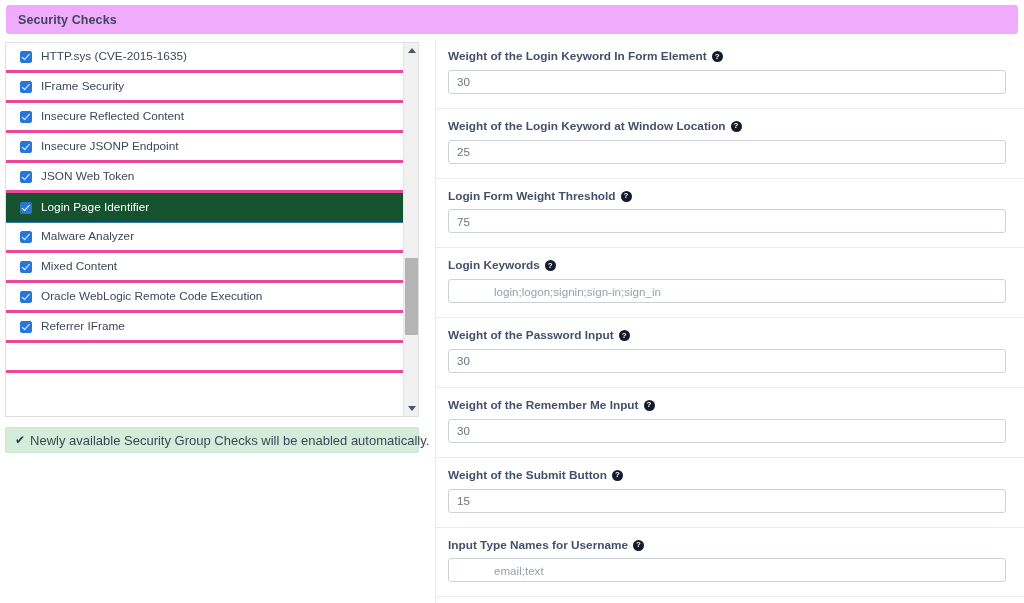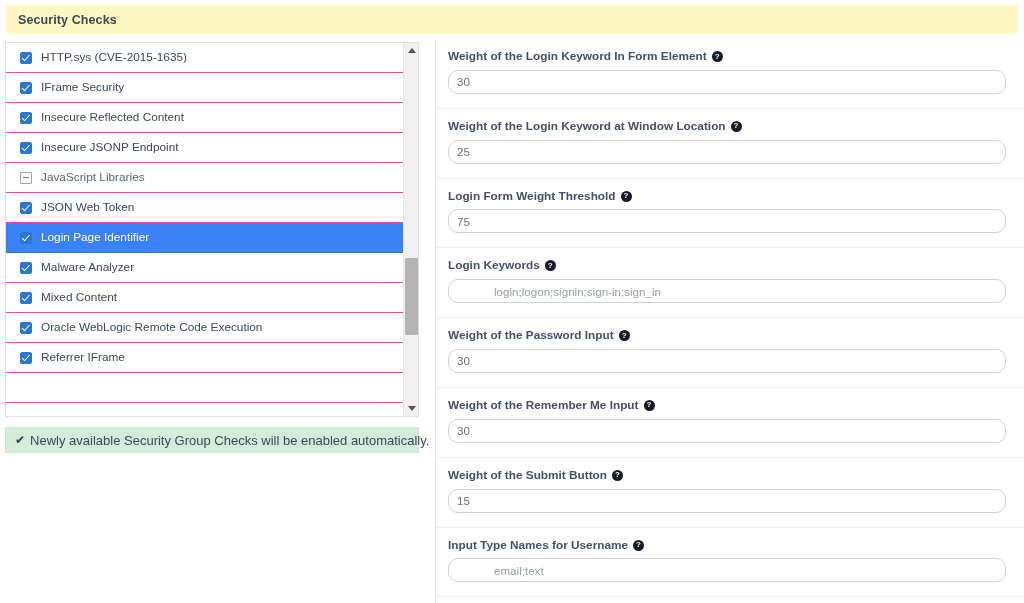--- a/index.html
+++ b/index.html
@@ -19,21 +19,21 @@
     background: #ffffff;
   }
 
   
   .panel-header {
     position: absolute;
     left: 6px;
     top: 5px;
     width: 1012px;
     height: 29px;
-    background: #fef9c3;
+    background: #f0abfc;
     border-radius: 3px;
     display: flex;
     align-items: center;
     padding-left: 12px;
     box-sizing: border-box;
   }
   .panel-header-title {
     font-size: 12.5px;
     font-weight: bold;
     color: #3c4858;
@@ -91,29 +91,29 @@
     overflow: hidden;
   }
   .checks-list {
     position: absolute;
     left: 0;
     top: 0;
     width: 399px;
   }
   .check-row {
     height: 30px;
-    border-bottom: 1px solid #ec4899;
+    border-bottom: 3px solid #ec4899;
     display: flex;
     align-items: center;
     padding-left: 14px;
     box-sizing: border-box;
     background: #ffffff;
   }
   .check-row.selected {
-    background: #3b82f6;
+    background: #14532d;
     border-bottom: 1px solid #3079b8;
   }
   .check-row .cb {
     width: 12px;
     height: 12px;
     flex: 0 0 12px;
     margin-right: 9px;
     position: relative;
     box-sizing: border-box;
   }
@@ -261,21 +261,21 @@
     line-height: 1;
     font-family: "Liberation Sans", sans-serif;
     cursor: pointer;
     flex: 0 0 auto;
   }
   .form-input {
     display: block;
     width: 100%;
     height: 24px;
     border: 1px solid #ccd1d7;
-    border-radius: 10px;
+    border-radius: 3px;
     background: #ffffff;
     font-size: 11.6px;
     font-family: "Liberation Sans", sans-serif;
     color: #6b7280;
     padding: 0 8px;
     box-sizing: border-box;
     outline: none;
   }
   .form-input::placeholder { color: #9aa0a8; }
   .form-input.muted { color: #9aa0a8; padding-left: 45px; }
@@ -304,24 +304,20 @@
               <span class="check-label">IFrame Security</span>
             </div>
             <div class="check-row">
               <span class="cb checked"></span>
               <span class="check-label">Insecure Reflected Content</span>
             </div>
             <div class="check-row">
               <span class="cb checked"></span>
               <span class="check-label">Insecure JSONP Endpoint</span>
             </div>
-            <div class="check-row group-row">
-              <span class="cb group"></span>
-              <span class="check-label">JavaScript Libraries</span>
-            </div>
             <div class="check-row">
               <span class="cb checked"></span>
               <span class="check-label">JSON Web Token</span>
             </div>
             <div class="check-row selected">
               <span class="cb checked"></span>
               <span class="check-label">Login Page Identifier</span>
             </div>
             <div class="check-row">
               <span class="cb checked"></span>

